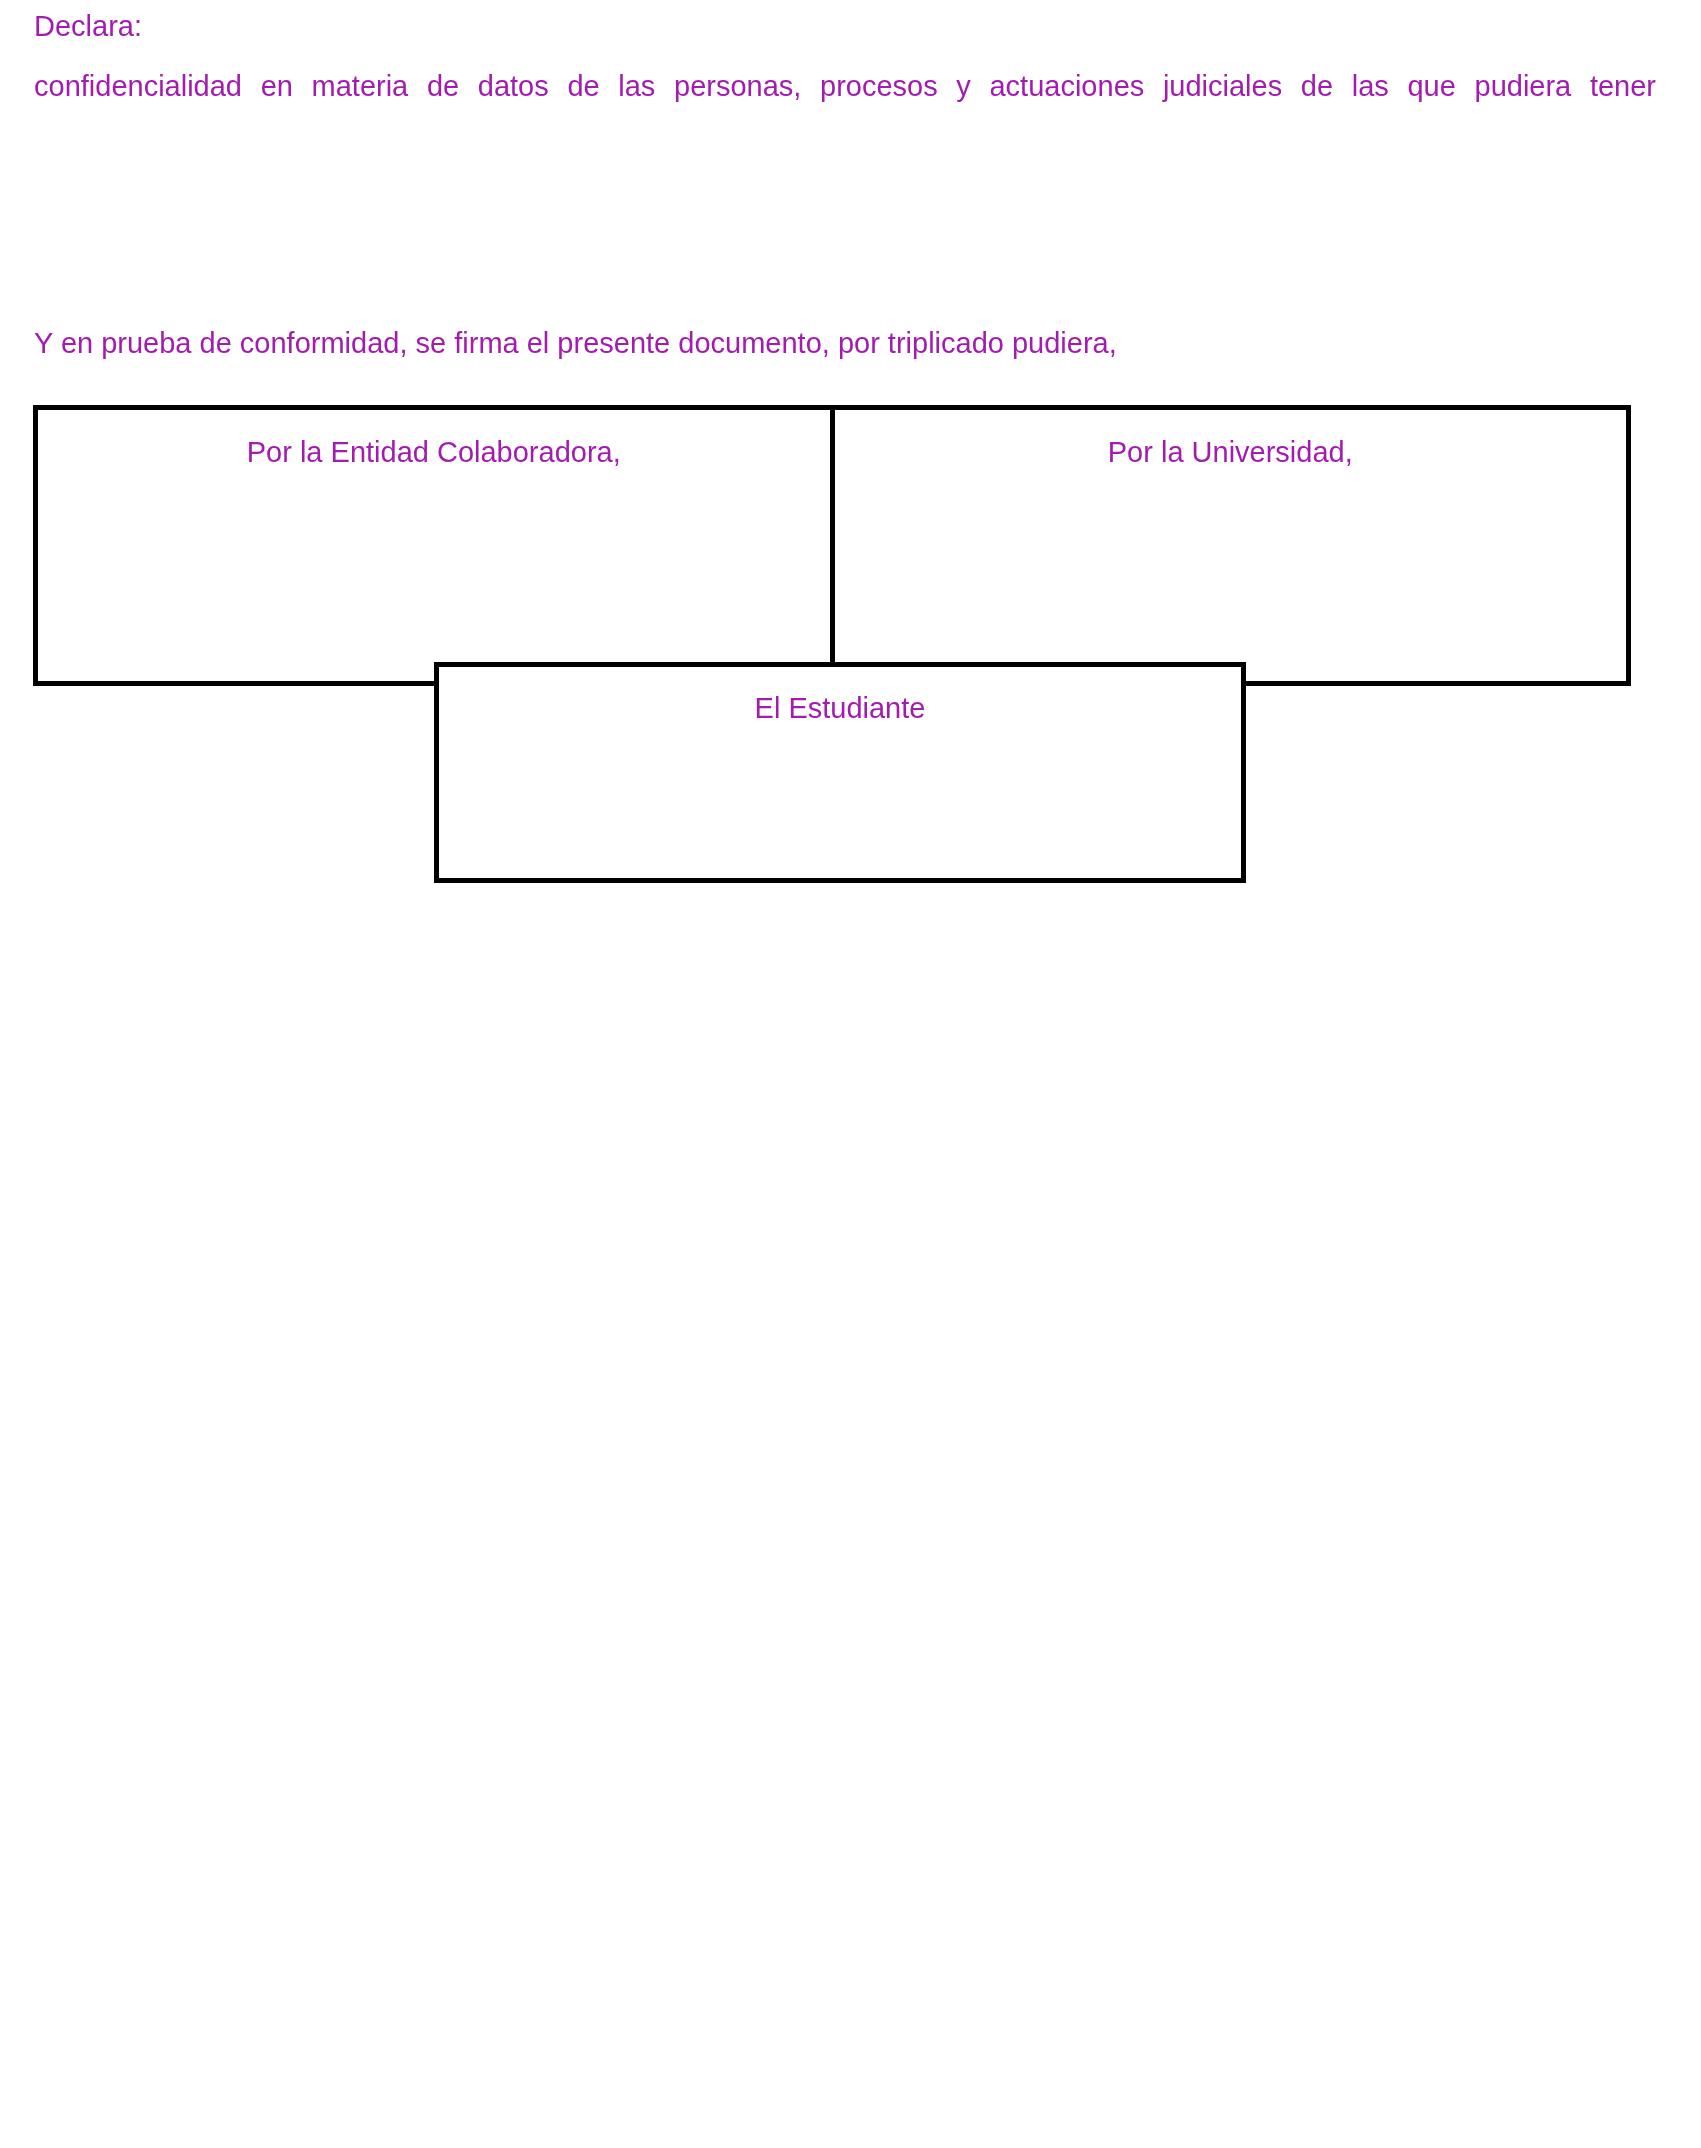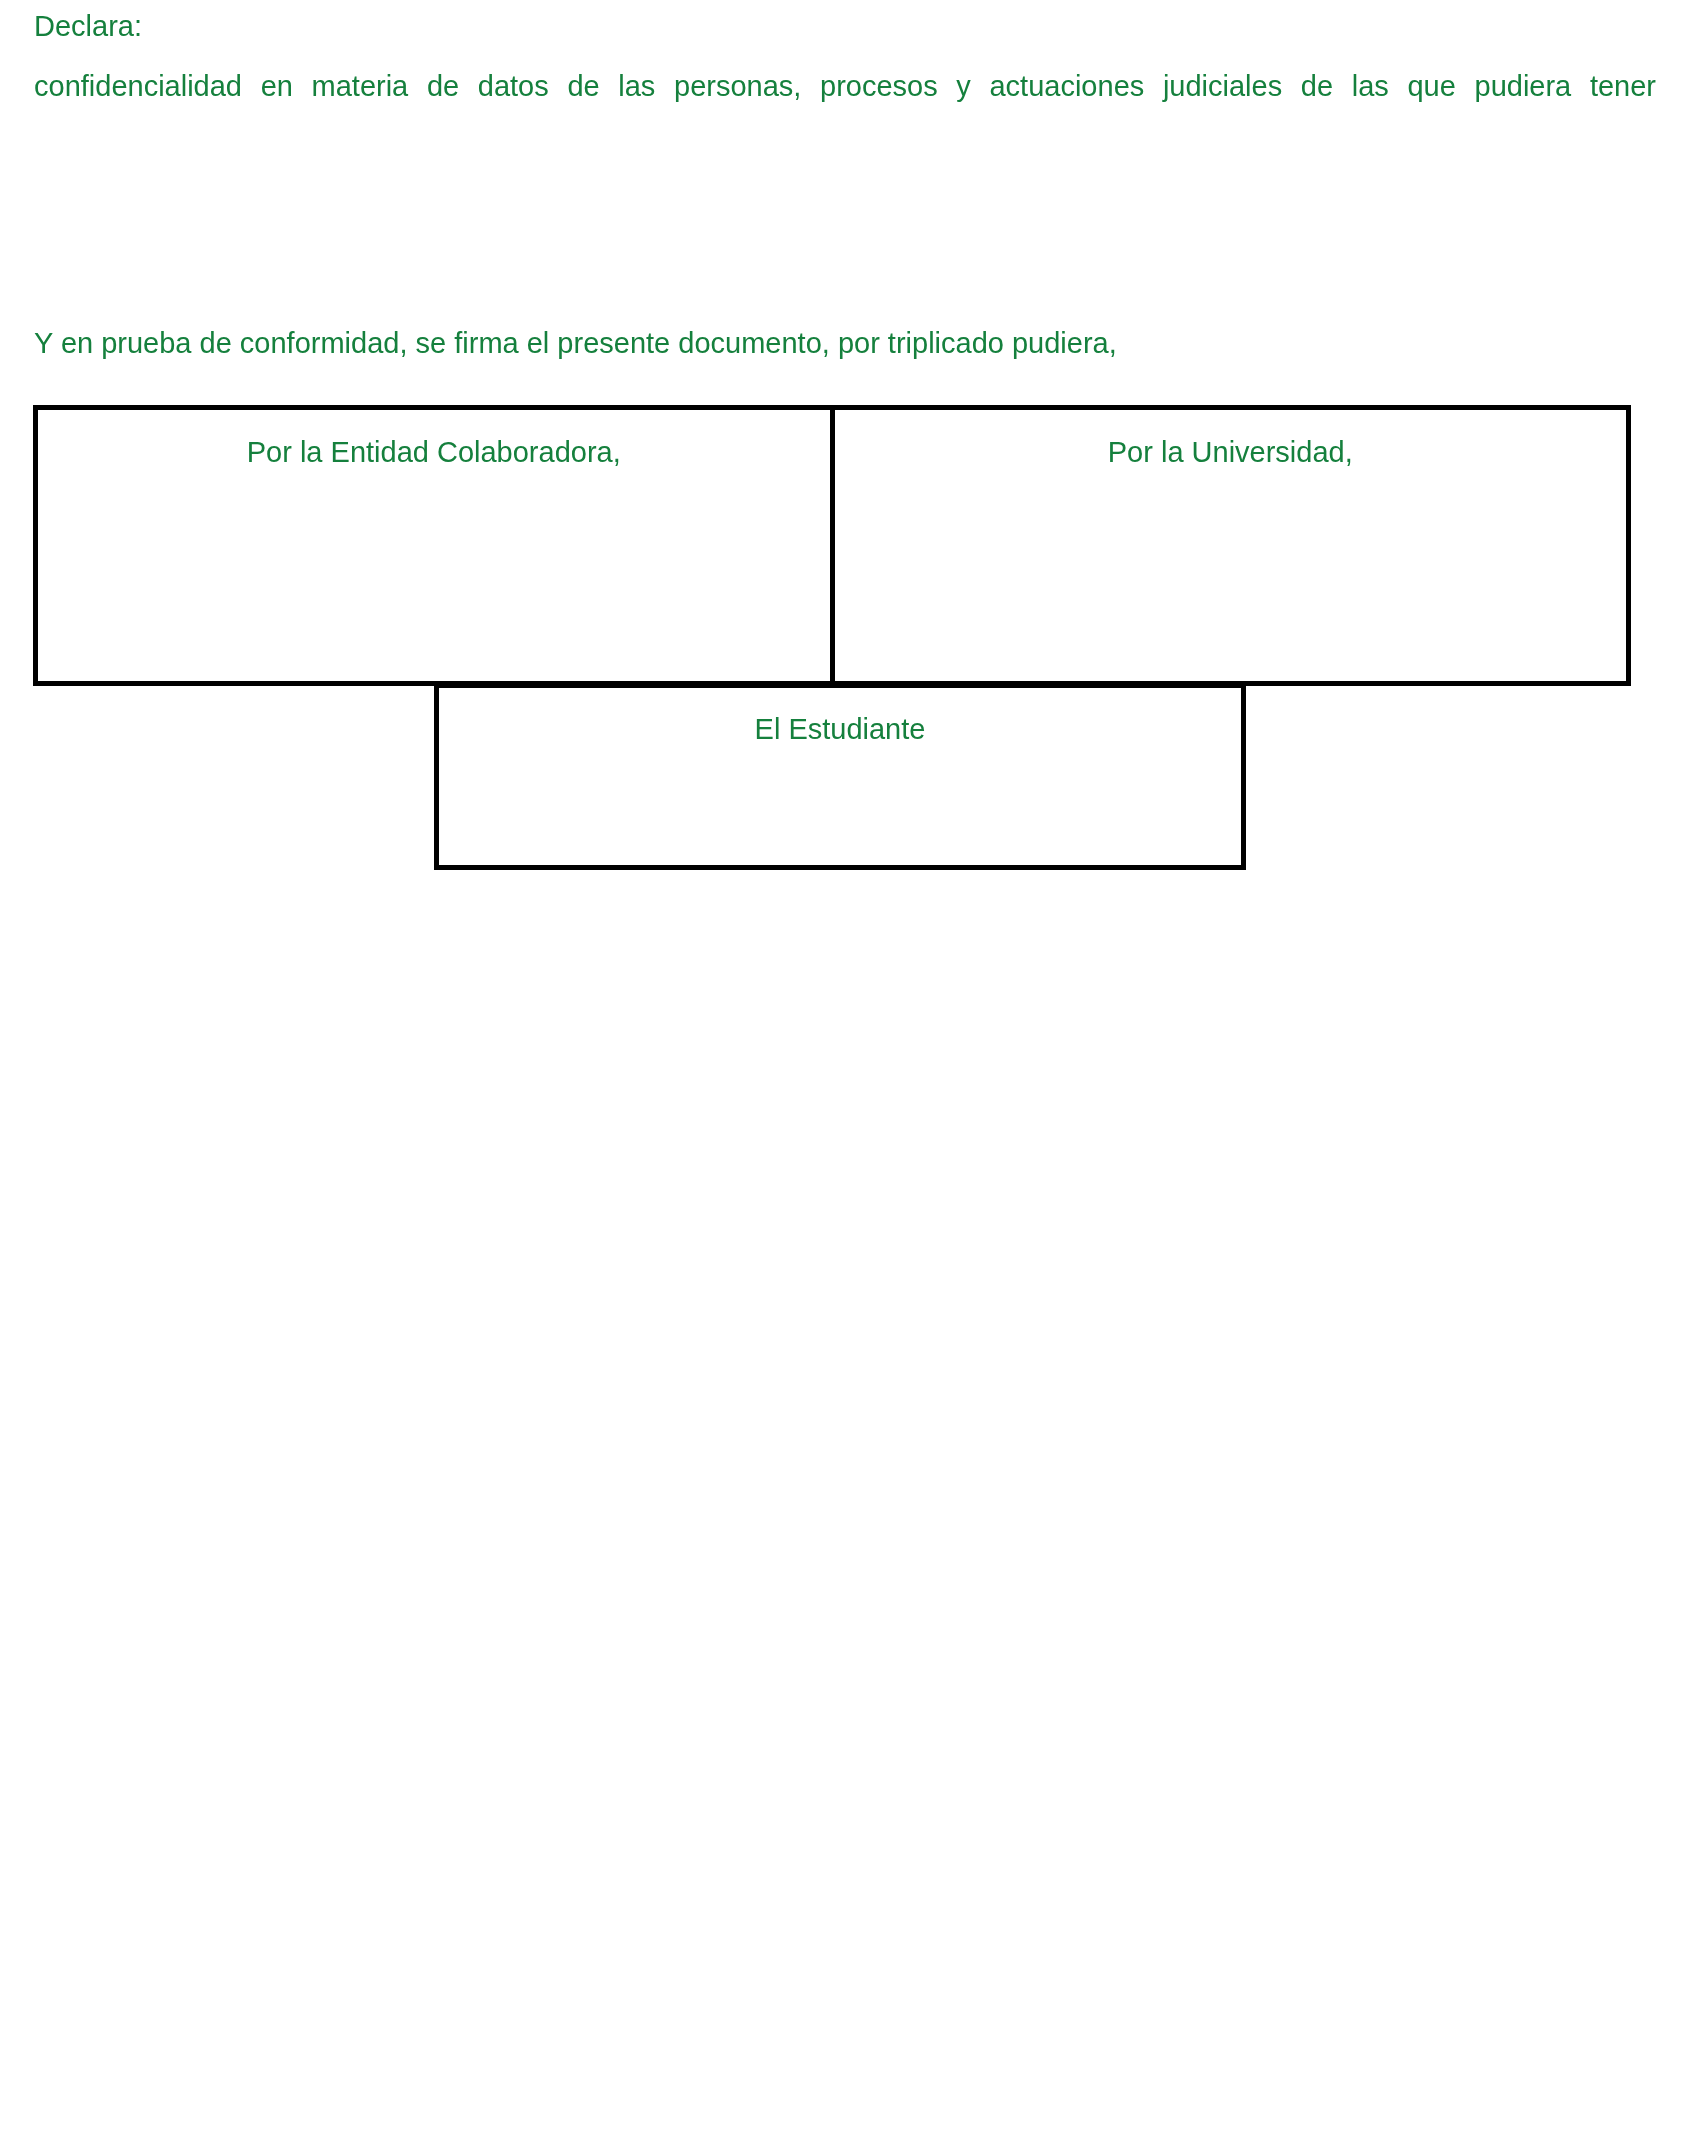--- a/index.html
+++ b/index.html
@@ -5,21 +5,21 @@
   html, body {
     margin: 0;
     padding: 0;
     background: #ffffff;
   }
   .page {
     position: relative;
     width: 1702px;
     height: 2149px;
     background: #ffffff;
-    color: #15803d;
+    color: #a21caf;
     font-family: "Liberation Sans", sans-serif;
     overflow: hidden;
   }
   .heading {
     position: absolute;
     left: 34px;
     top: 6.8px;
     font-size: 29px;
     line-height: 38px;
     white-space: nowrap;
@@ -63,23 +63,23 @@
     box-sizing: border-box;
     padding-top: 23px;
     text-align: center;
   }
   .sig-cell.right {
     border-left: 5.1px solid #000000;
   }
   .student-box {
     position: absolute;
     left: 434px;
-    top: 683px;
+    top: 662px;
     width: 812px;
-    height: 187px;
+    height: 221px;
     box-sizing: border-box;
     border: 5.1px solid #000000;
     padding-top: 22px;
     text-align: center;
     background: #ffffff;
   }
   .sig-label {
     font-size: 29px;
     line-height: 38px;
   }

